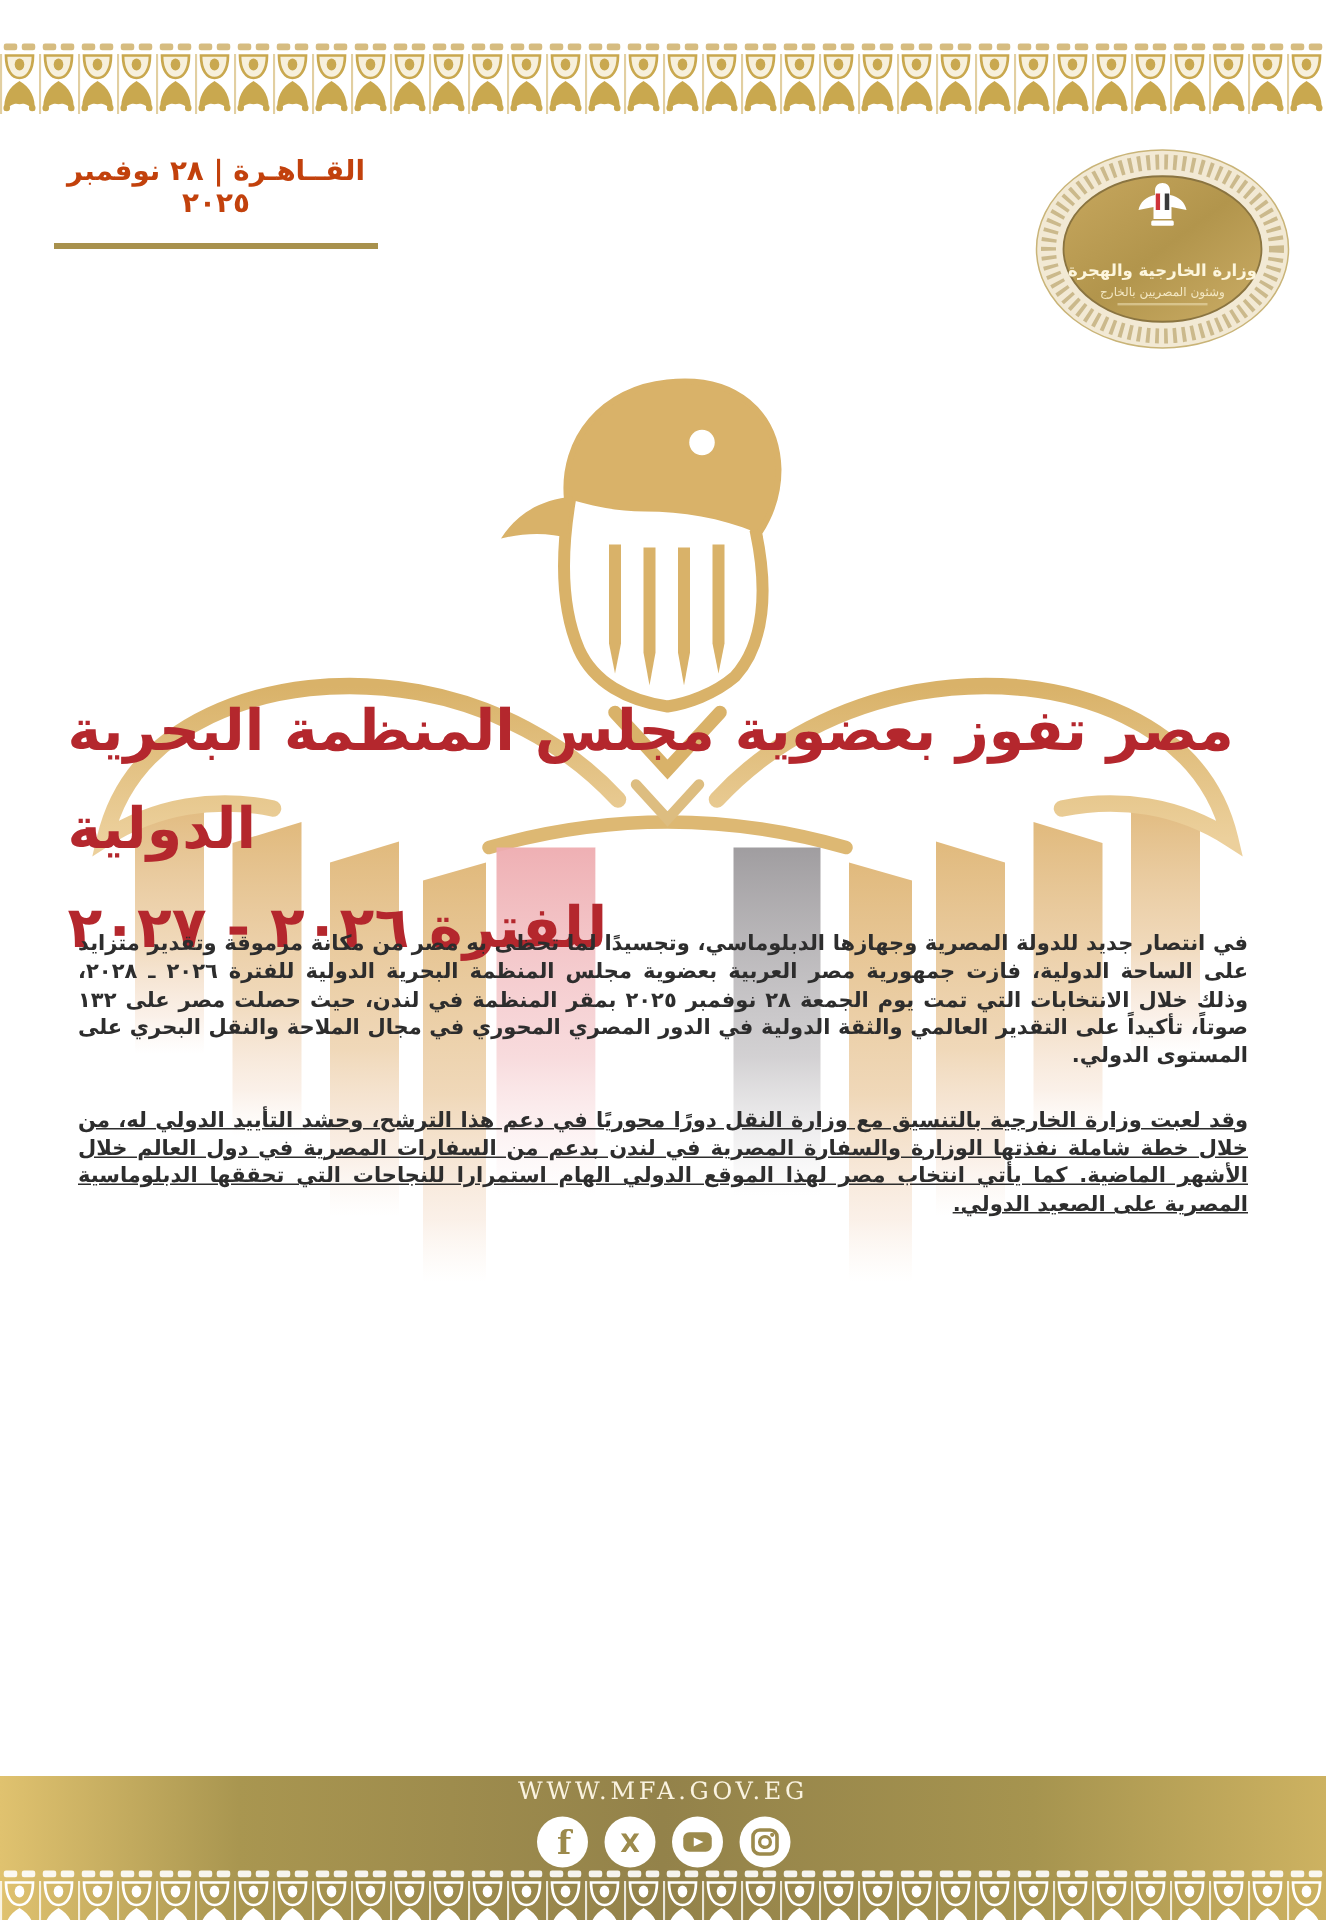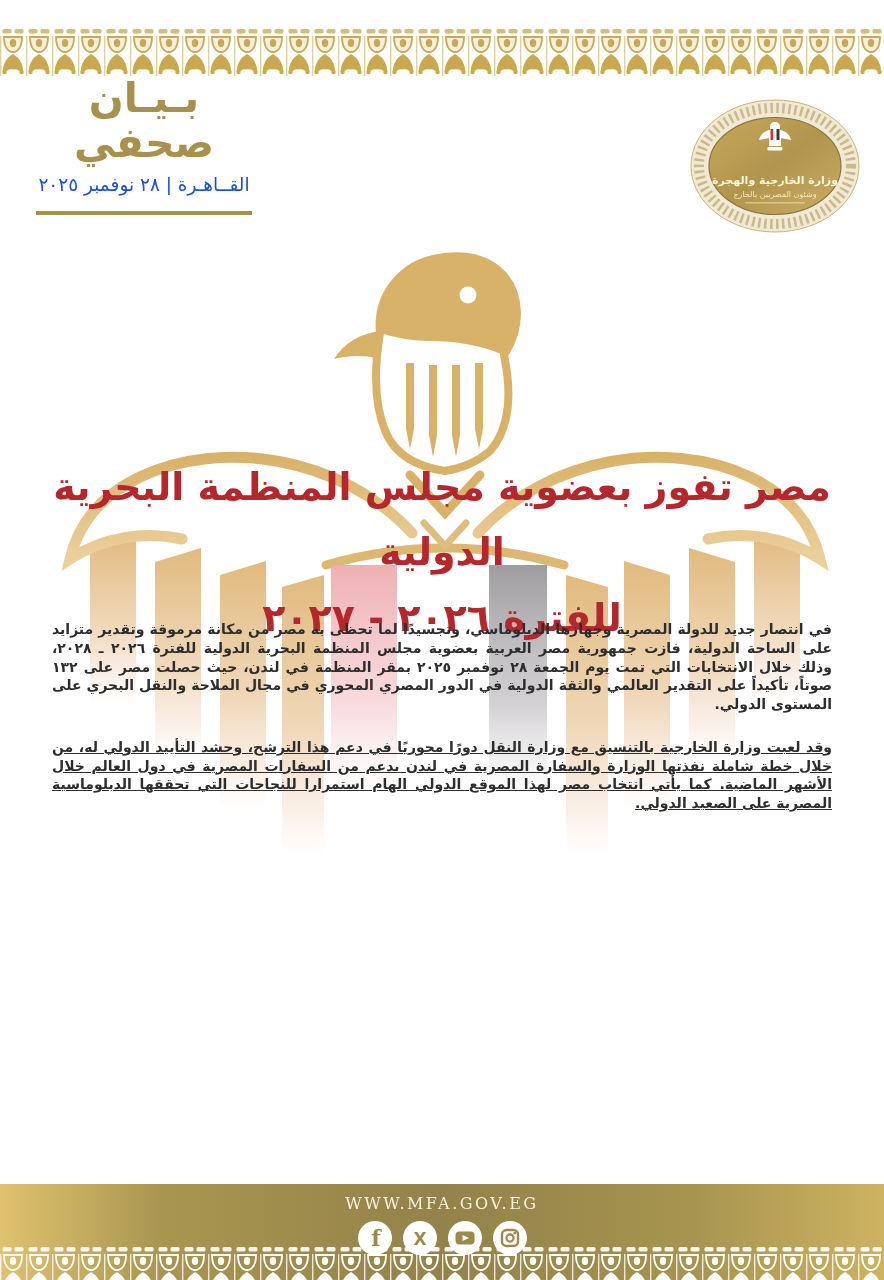--- a/index.html
+++ b/index.html
@@ -12,52 +12,52 @@
   .frieze-bottom { position:absolute; top:1246px; left:0; width:884px; height:34px; }
 
   
   .header-left {
     position:absolute; top:76px; left:30px; width:228px; text-align:center;
   }
   .doc-type {
     margin:0; font-size:41px; font-weight:bold; color:#a8914d; line-height:1.1;
   }
   .dateline {
-    margin-top:8px; font-size:18.5px; font-weight:normal; color:#1d4ed8;
+    margin-top:28px; font-size:18.5px; font-weight:bold; color:#c2410c;
   }
   .header-rule {
     margin:16px auto 0 auto; width:216px; height:3.5px; background:#a8914d;
   }
   .emblem { position:absolute; top:98px; right:24px; width:170px; height:136px; }
 
   
   .watermark { position:absolute; top:233px; left:60px; width:770px; height:665px; pointer-events:none; }
 
   
   .headline {
     position:absolute; top:455px; left:45px; right:45px; margin:0;
-    text-align:center; color:#b4272d; font-size:38px; font-weight:bold;
+    text-align:left; color:#b4272d; font-size:38px; font-weight:bold;
     line-height:1.72; z-index:3;
   }
 
   
   .body-text {
     position:absolute; top:620px; left:52px; right:52px; z-index:3;
     direction:rtl; text-align:justify; color:#2d2d2d;
     font-size:14px; font-weight:bold; line-height:1.34;
   }
   .body-text p { margin:0; }
   .body-text p.p1 { margin-bottom:24px; }
   .body-text p.p2 { margin-bottom:42px;text-decoration:underline; }
 
   
   .footer-band {
     position:absolute; top:1184px; left:0; width:884px; height:96px;
     background:linear-gradient(90deg,#e0c26f 0%,#a99650 18%,#93824a 50%,#a6944f 78%,#cdb261 100%);
-    display:flex; flex-direction:column; align-items:center; padding-top:10px;
+    display:flex; flex-direction:column; align-items:center; padding-top:0;
     box-sizing:border-box;
   }
   .website {
     color:#faf3e0; font-family:"DejaVu Serif", serif; font-size:16px;
     letter-spacing:2.5px; line-height:1.2;
   }
   .social-icons { display:flex; gap:9px; margin-top:7px; }
   .social-icons svg { display:block; cursor:pointer; }
 </style>
 </head>
@@ -87,21 +87,20 @@
           <circle cx="4.5" cy="44" r="2.2" fill="#ffffff"></circle>
           <circle cx="21.5" cy="44" r="2.2" fill="#ffffff"></circle>
           <rect x="0" y="8" width="1.4" height="40" fill="#ffffff" opacity="0.8"></rect>
         </pattern>
       </defs>
       <rect width="884" height="48" fill="url(#friezeGold)"></rect>
     </svg>
   </div>
 
   <div class="header-left" dir="rtl">
-    <h1 class="doc-type">بـيـان صحفي</h1>
     <div class="dateline">القــاهـرة | ٢٨ نوفمبر ٢٠٢٥</div>
     <div class="header-rule"></div>
   </div>
 
   <div class="emblem">
     <svg width="170" height="136" viewBox="0 0 170 136" aria-hidden="false">
       <defs>
         <linearGradient id="medGrad" x1="0" y1="0" x2="1" y2="1">
           <stop offset="0" stop-color="#c7a75e"></stop>
           <stop offset="0.5" stop-color="#b2954c"></stop>

